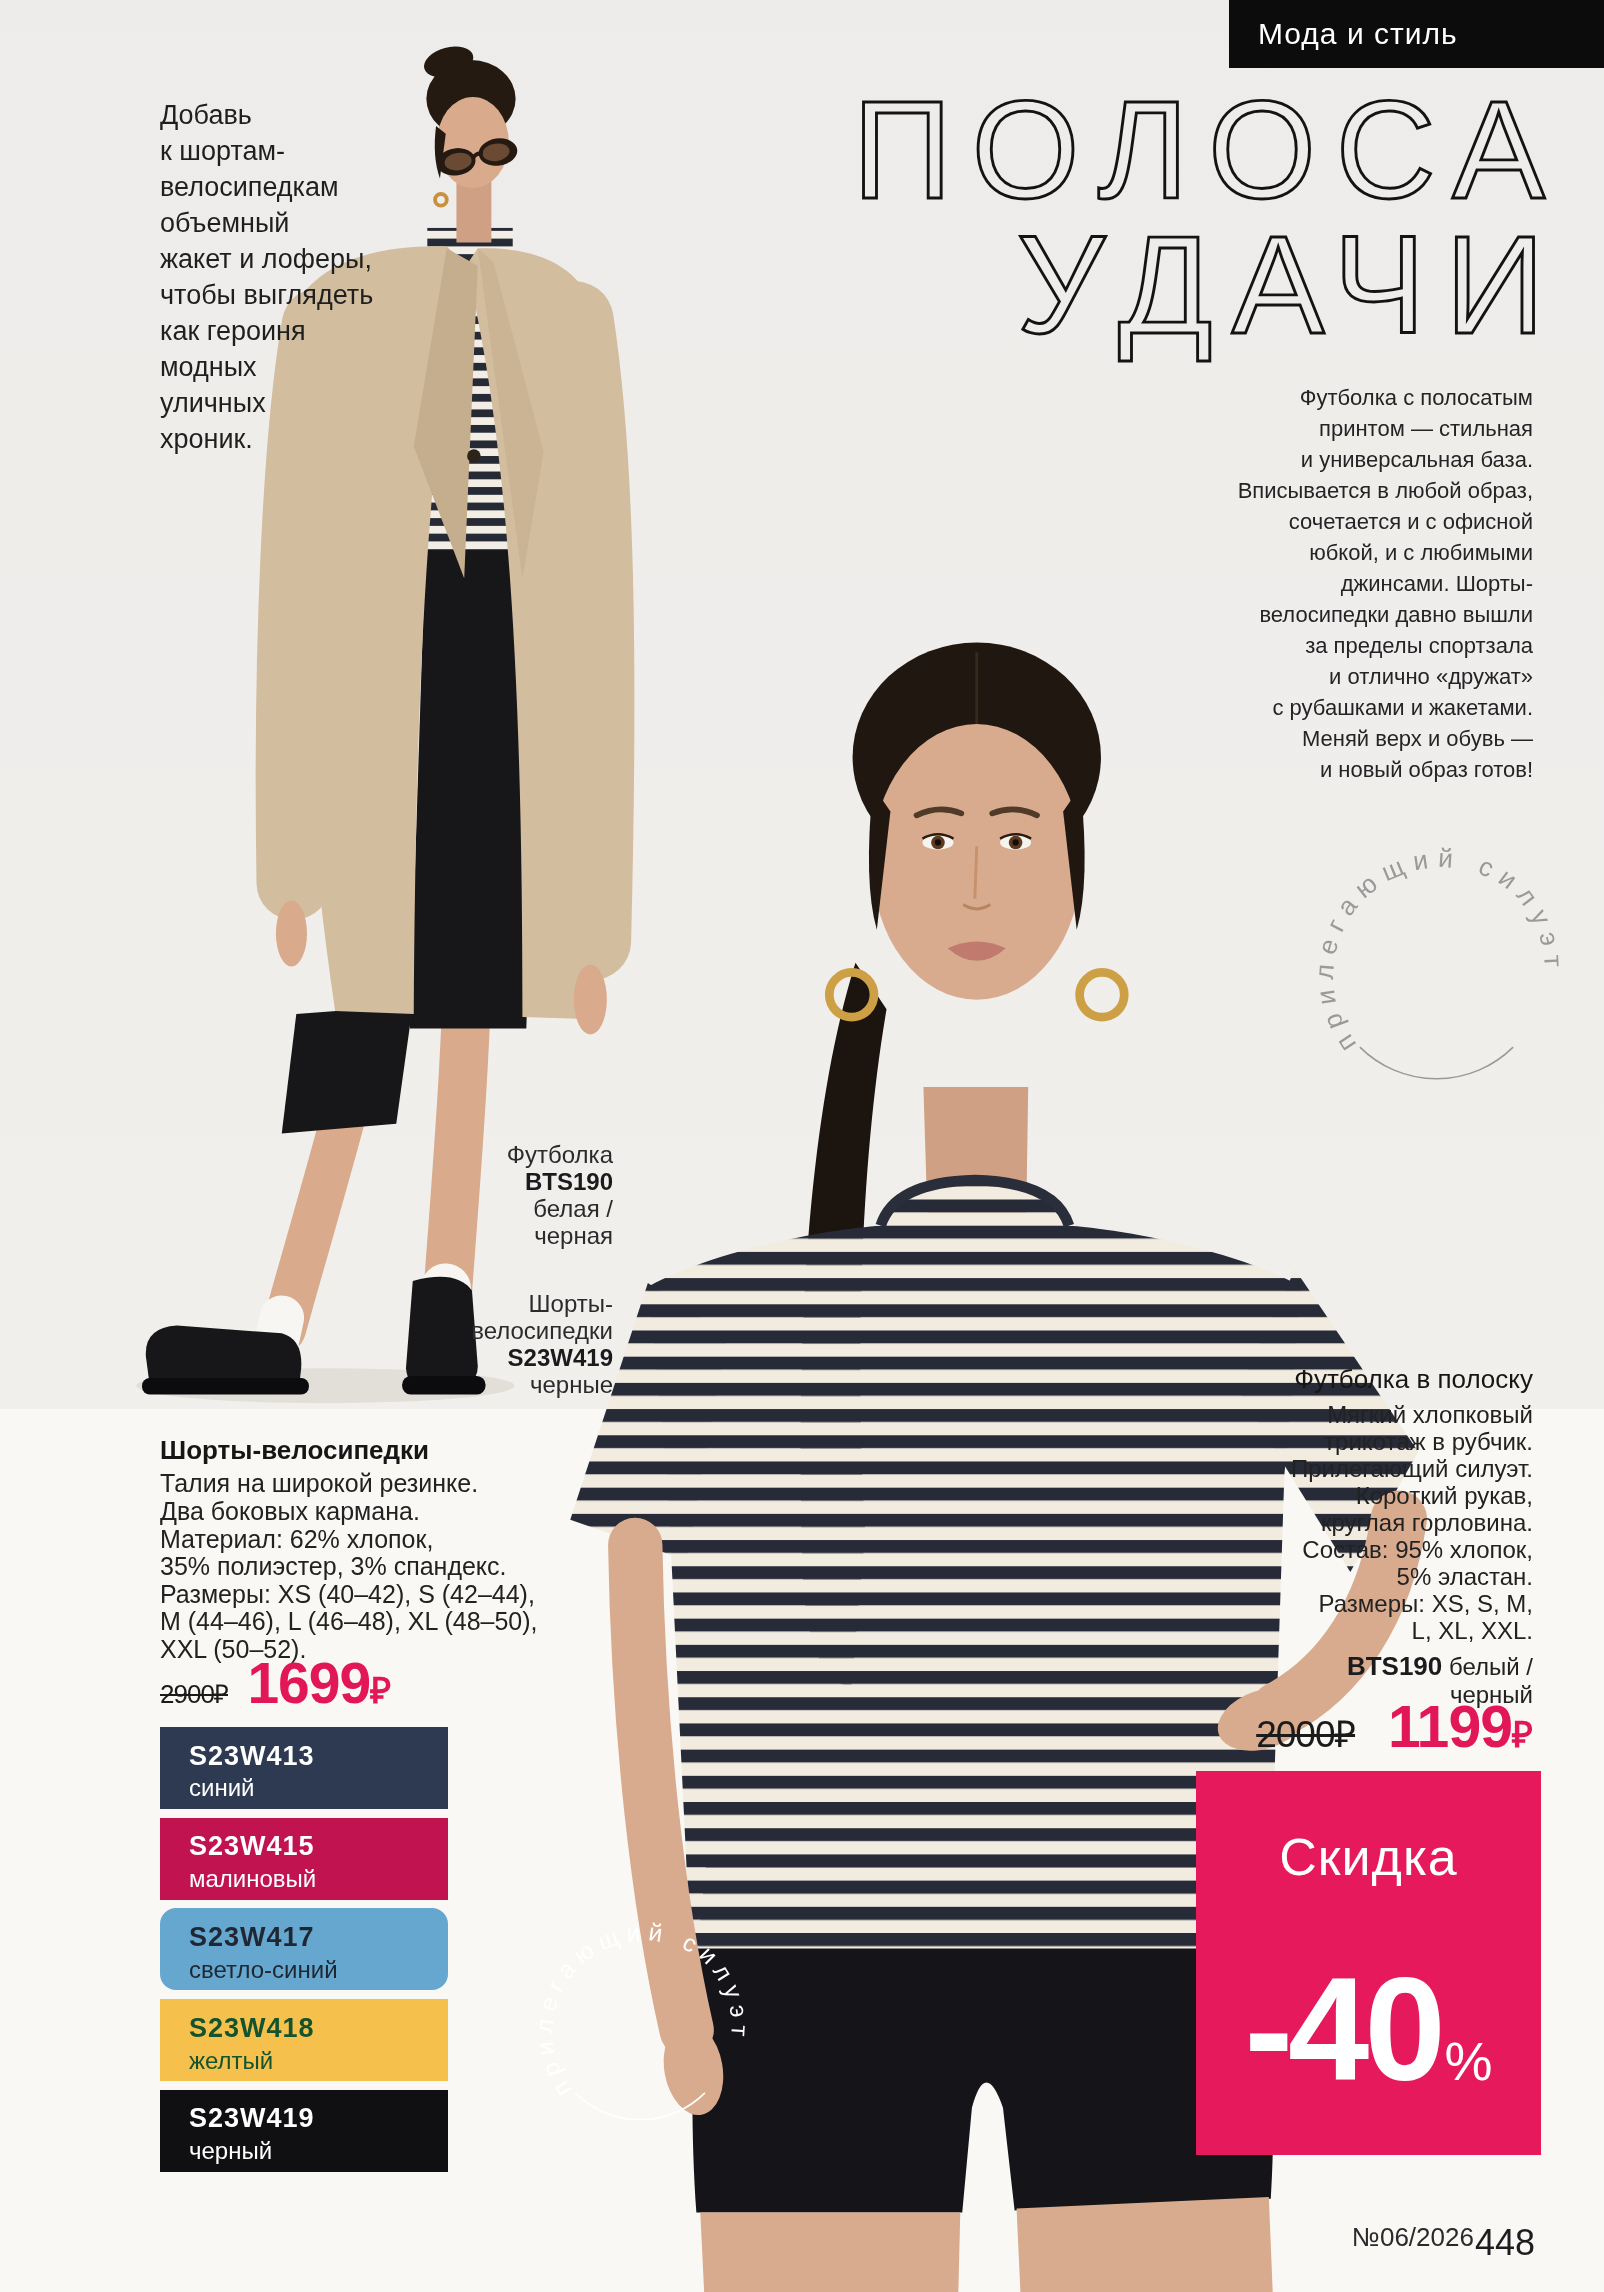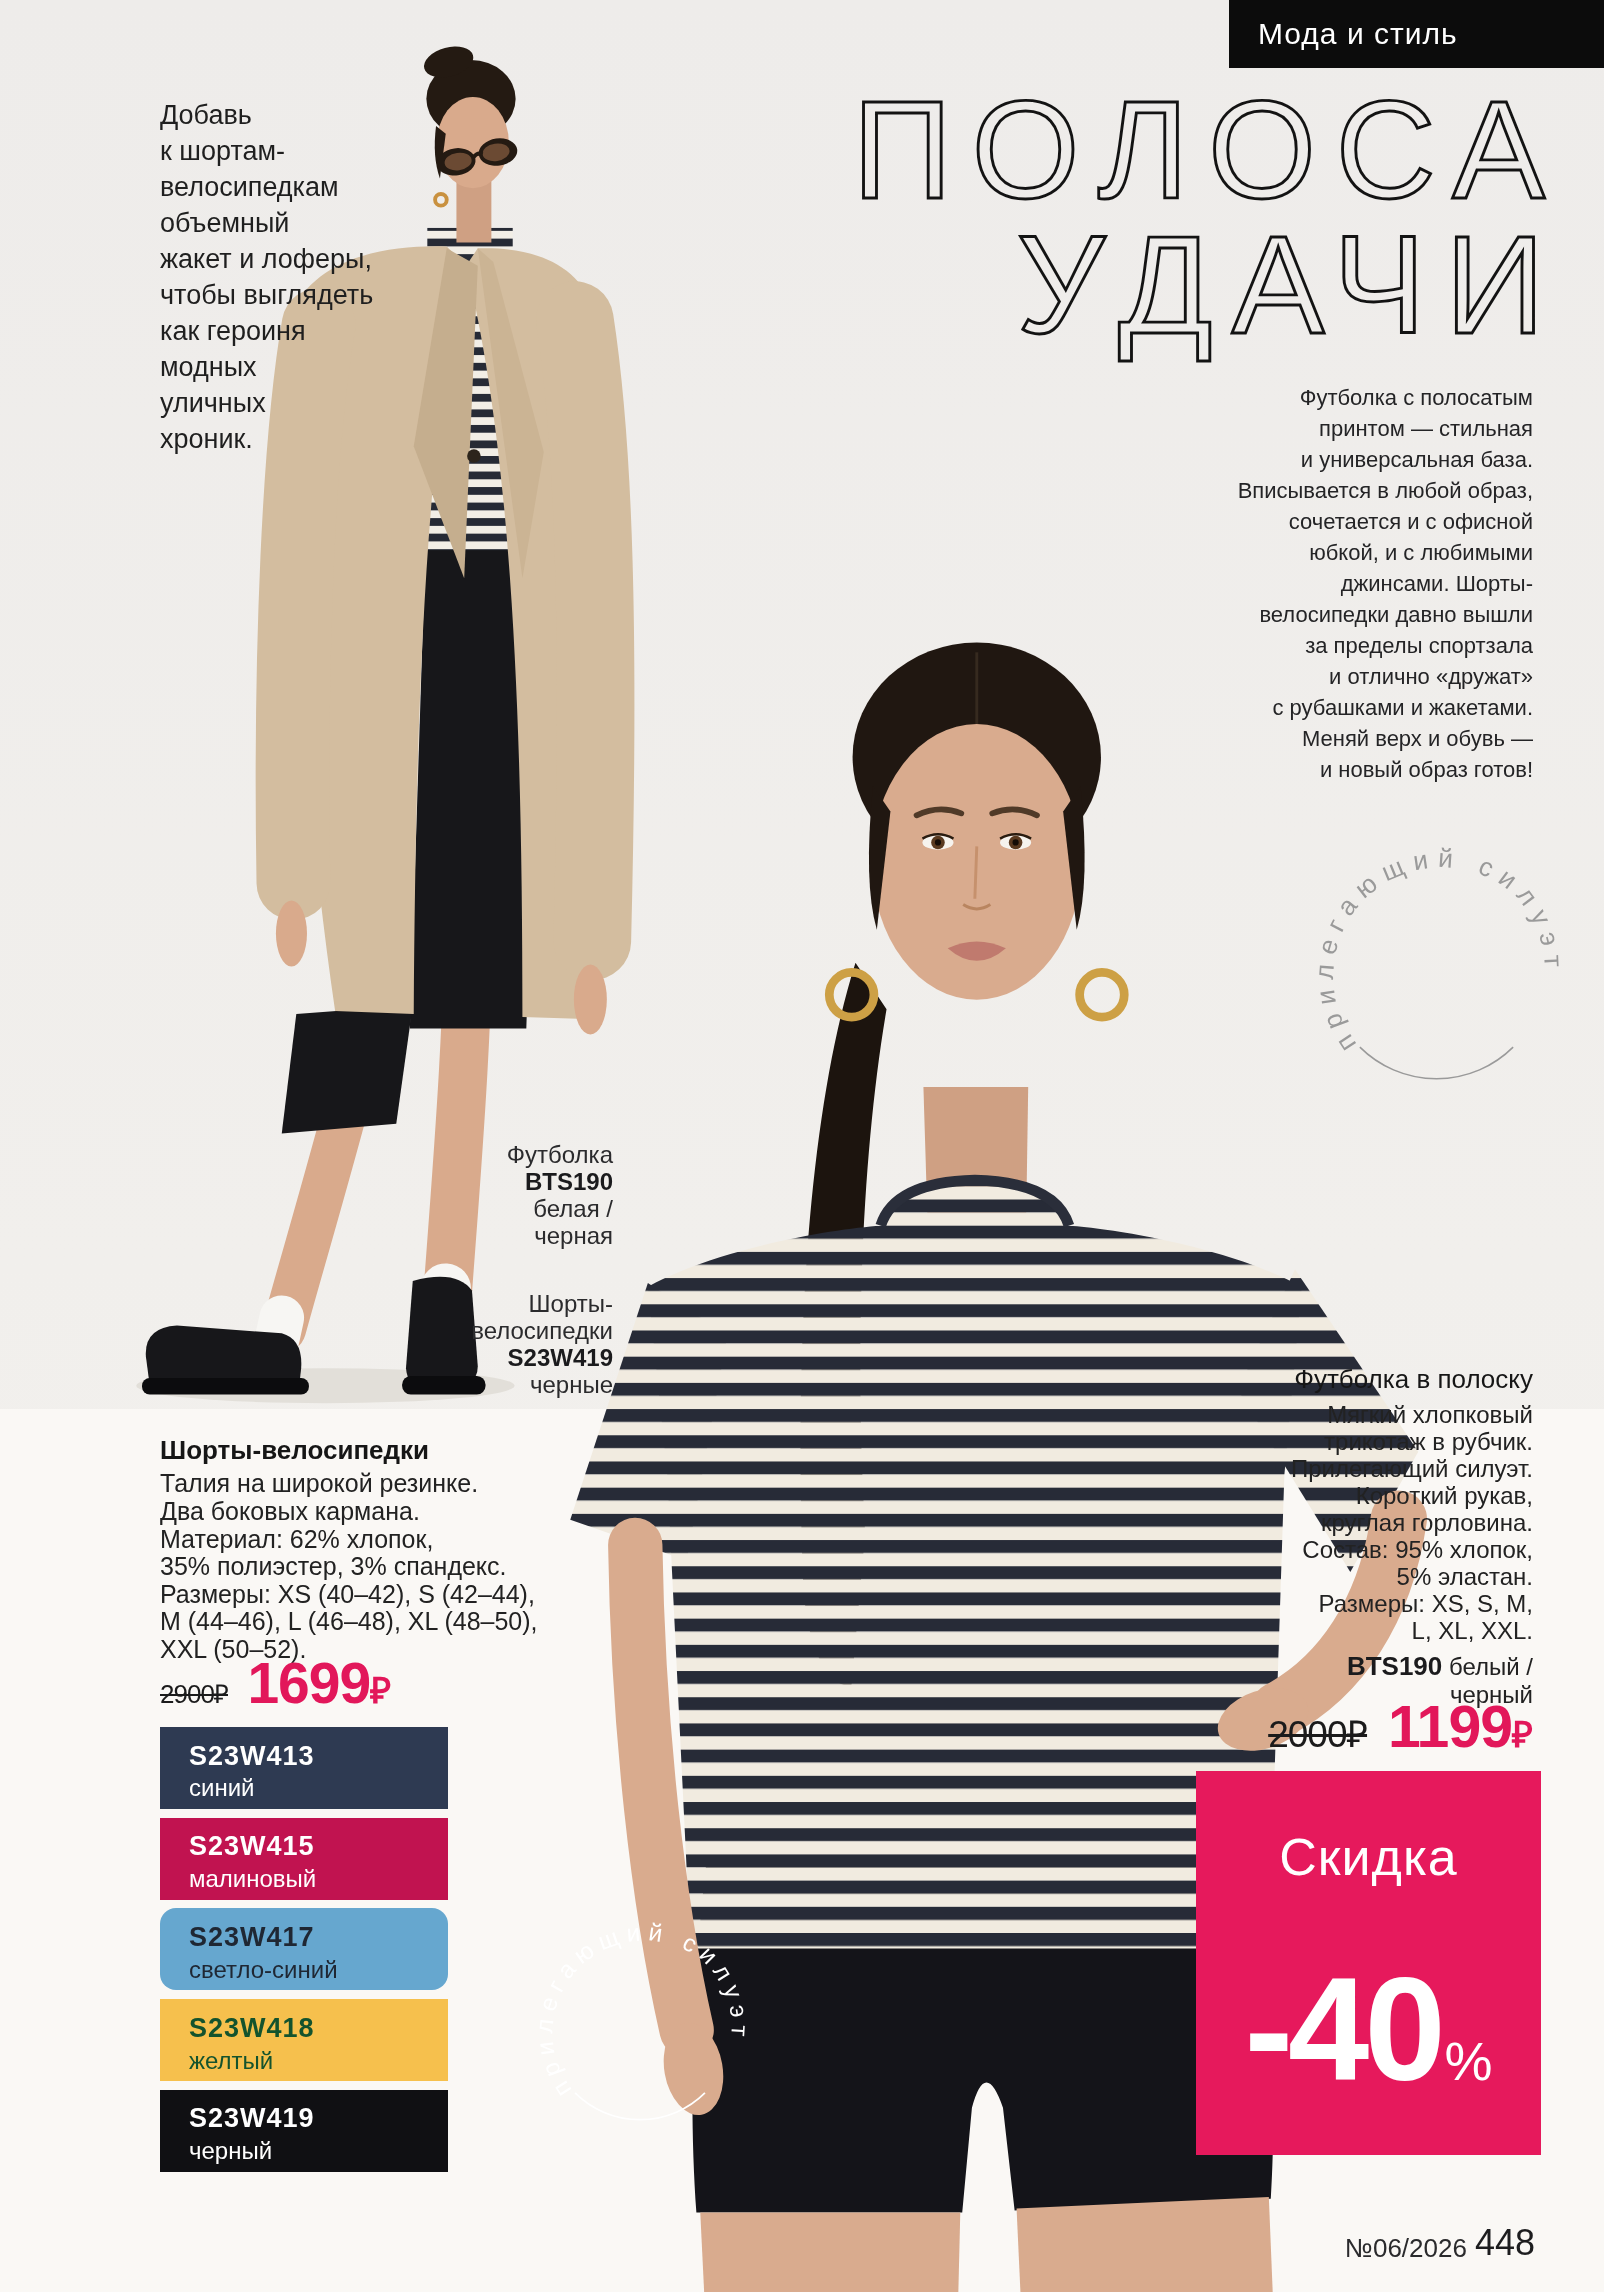--- a/index.html
+++ b/index.html
@@ -44,21 +44,21 @@
 
   .labels-left{right:992px;top:1141px;text-align:right;font-size:24px;line-height:27px;color:#2b2b2d;z-index:5}
   .labels-left .grp2{margin-top:41px}
   .labels-left .code{font-weight:700;color:#1b1b1d}
 
   .desc-left{left:160px;top:1437px;font-size:25px;line-height:27.6px;color:#222;z-index:5}
   .desc-left h3{font-size:26px;font-weight:700;margin-bottom:5.8px;color:#161616}
 
   .price-row{display:flex;align-items:baseline;z-index:5}
   .price-left{left:160px;top:1650px;gap:19.4px}
-  .price-right{right:72px;top:1693px;gap:21px}
+  .price-right{right:72px;top:1693px;gap:33px}
   .old-price{font-size:26px;color:#1b1b1b;text-decoration:line-through;letter-spacing:-1px}
   .price-right .old-price{font-size:37px}
   .new-price{font-size:57px;font-weight:700;color:var(--accent);letter-spacing:-1px}
   .price-right .new-price{font-size:59px}
   .cur{font-size:36px;font-weight:700;color:var(--accent)}
 
   .swatches{left:160px;top:1727px;width:288px;z-index:5}
   .swatch{height:82px;margin-bottom:8.7px;padding:13.6px 0 0 29px}
   .s-code{display:block;font-size:27px;font-weight:700;letter-spacing:1px}
   .s-name{display:block;font-size:24px;margin-top:2.9px}
@@ -74,21 +74,21 @@
   }
   .d-label{font-size:52px;margin-top:56px;letter-spacing:1px}
   .d-row{margin-top:70px;display:flex;justify-content:center;align-items:baseline}
   .d-value{font-size:146px;font-weight:700;letter-spacing:-4.9px;line-height:1}
   .d-pct{font-size:54px;margin-left:3.9px}
 
   .circle-badge{z-index:6}
   .badge-gray{left:1291px;top:825px}
   .badge-white{left:514px;top:1902px}
 
-  .pagenum{right:70px;top:2222px;display:flex;align-items:flex-end;gap:8px;z-index:6;color:#2a2a2c}
+  .pagenum{right:70px;top:2222px;display:flex;align-items:flex-start;gap:1px;z-index:6;color:#2a2a2c}
   .pn-issue{font-size:26px}
   .pn-page{font-size:36px;font-weight:500;color:#1d1d1f}
 </style>
 </head>
 <body>
 
 <div class="page" style="--accent: #e2175a; --discount: #e6195c;">
 
   <div class="abs panel"></div>
 

